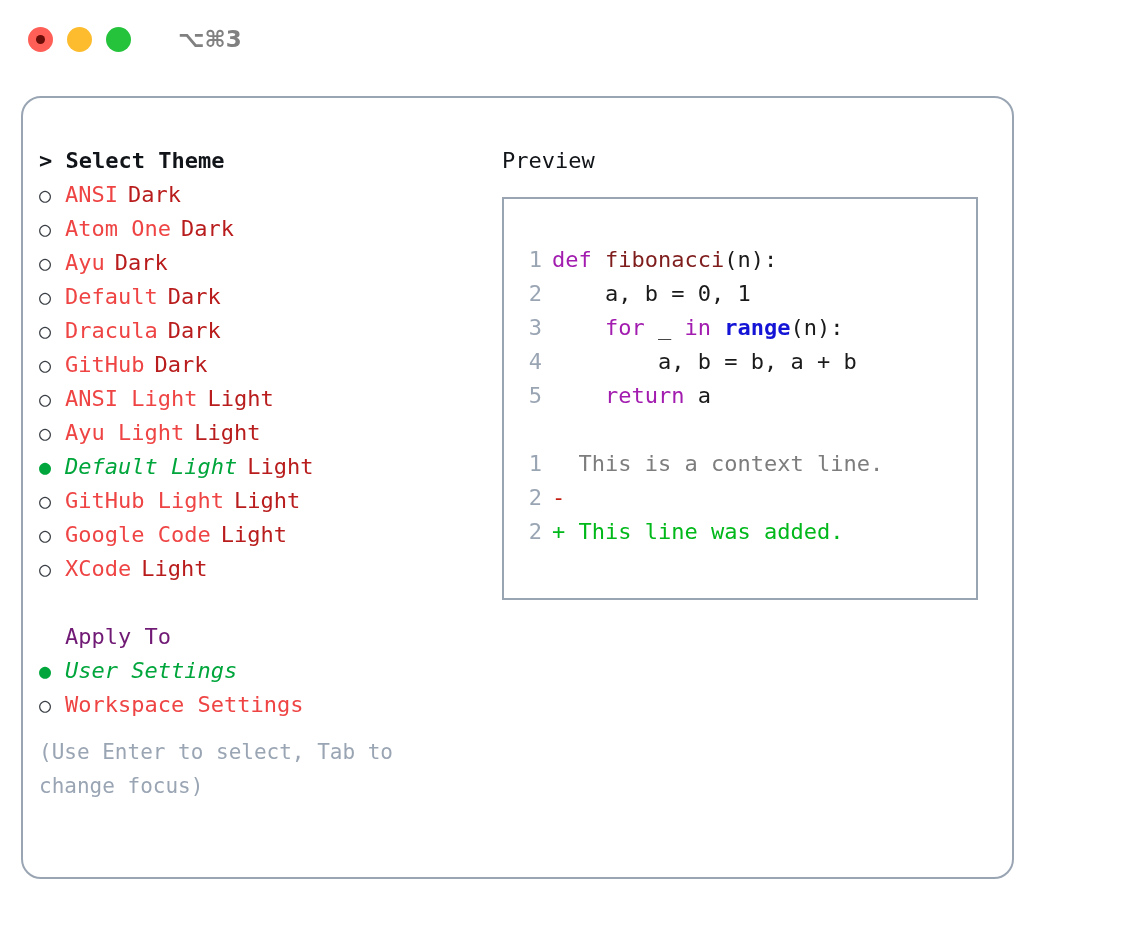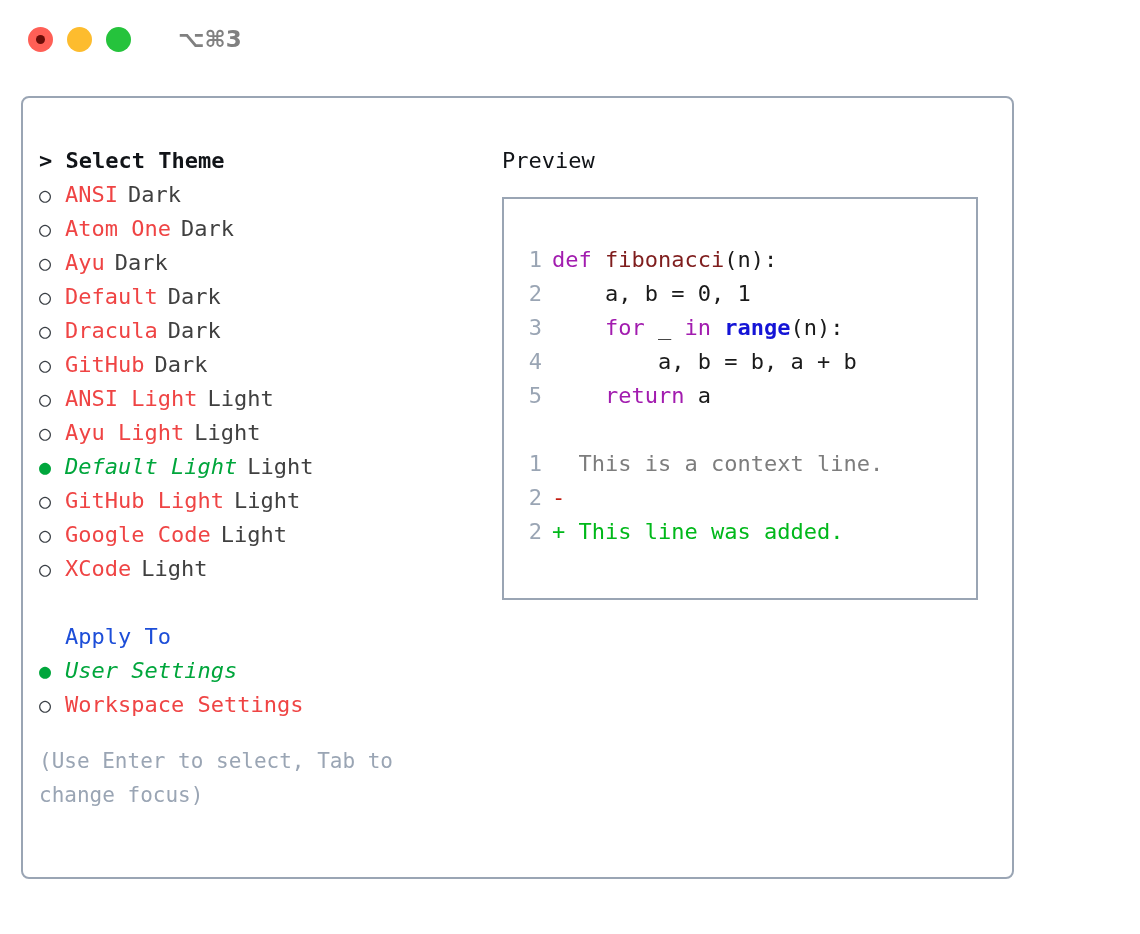--- a/index.html
+++ b/index.html
@@ -42,21 +42,21 @@
     letter-spacing: 0px;
     font-family: "DejaVu Sans", "Liberation Sans", sans-serif;
   }
 
   
   .panel {
     position: absolute;
     left: 21px; top: 96px;
     width: 993px; height: 783px;
     border: 2px solid #9aa5b4;
-    border-radius: 8px;
+    border-radius: 20px;
     background: #ffffff;
   }
 
   
   .left-col {
     position: absolute;
     left: 16px; top: 46px;
     width: 440px;
   }
   .section-header {
@@ -79,34 +79,34 @@
     width: 26px;
     flex: 0 0 26px;
     font-size: 20px;
     color: #3a3f45;
     line-height: 34px;
   }
   .marker.sel { color: #00a63c; }
   .label { color: #ef4444; }
   .row.selected .label { color: #00a63c; font-style: italic; }
   .tag {
-    color: #404040;
+    color: #b91c1c;
     margin-left: 10px;
   }
   .group-title {
     font-size: 22px;
-    color: #1d4ed8;
+    color: #701a75;
     height: 34px;
     line-height: 34px;
     padding-left: 26px;
     white-space: pre;
   }
   .spacer { height: 34px; }
   .hint {
-    margin-top: 22px;
+    margin-top: 13px;
     font-size: 21px;
     color: #9aa5b4;
     line-height: 34px;
     width: 405px;
   }
 
   
   .right-col {
     position: absolute;
     left: 479px; top: 46px;

